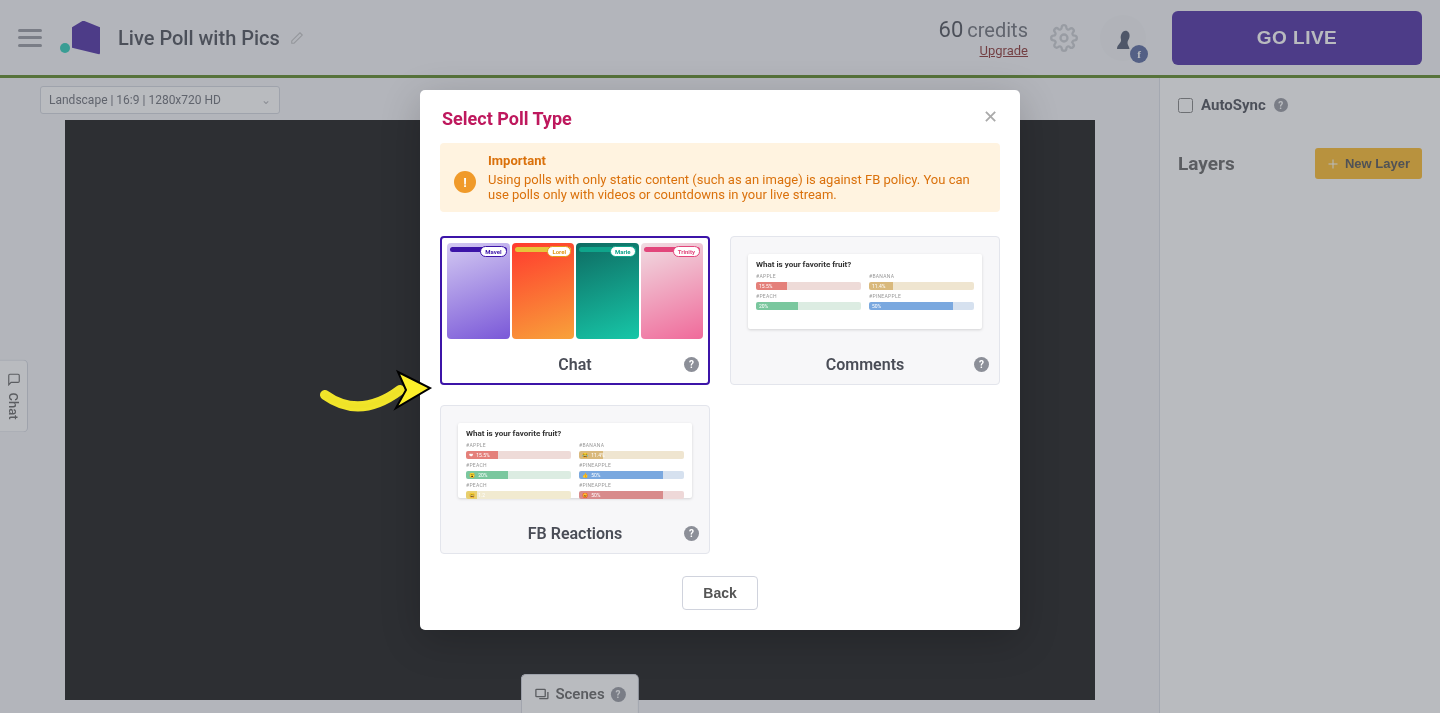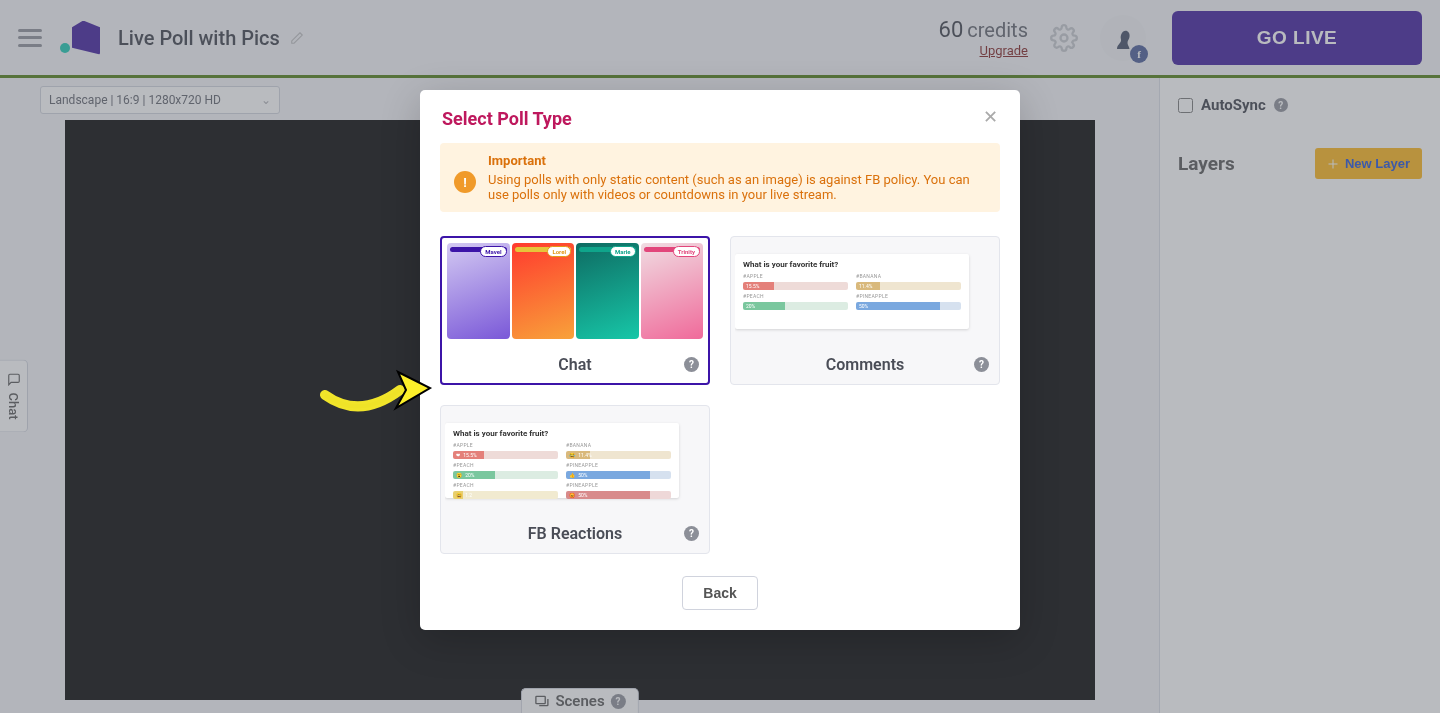--- a/index.html
+++ b/index.html
@@ -88,21 +88,21 @@
   }
   .scenes-bar {
     position: absolute;
     left: 50%; transform: translateX(-50%);
     bottom: 0;
     display: flex; align-items: center; gap: 6px;
     background: #fff;
     border: 1px solid #d0d3dd;
     border-bottom: none;
     border-radius: 5px 5px 0 0;
-    padding: 3px 12px;
+    padding: 10px 12px;
     font-size: 15px; font-weight: 600; color: #555;
   }
   .scenes-bar .qmark, .layers-title .qmark {
     display: inline-flex; align-items: center; justify-content: center;
     width: 15px; height: 15px;
     border-radius: 50%;
     background: #8c8f98; color: #fff;
     font-size: 10px; font-weight: 700;
   }
 
@@ -125,21 +125,21 @@
     width: 280px;
     background: #fff;
     padding: 18px;
   }
   .autosync { display: flex; align-items: center; gap: 8px; font-weight: 700; font-size: 15px; color: #3a3d47; }
   .autosync input { width: 15px; height: 15px; }
   .layers-title { display: flex; justify-content: space-between; align-items: center; margin-top: 34px; }
   .layers-title span:first-child { font-size: 19px; font-weight: 700; color: #555; }
   .new-layer-btn {
     background: #fdb515;
-    color: #1d4ed8;
+    color: #404040;
     border: none;
     border-radius: 3px;
     font-size: 13px; font-weight: 700;
     padding: 8px 12px;
     display: flex; align-items: center; gap: 6px;
     cursor: pointer;
   }
 
   
   .overlay {
@@ -195,21 +195,21 @@
     border: 1px solid #e3e5ec;
     border-radius: 4px;
     padding: 4px 4px 10px 4px;
     cursor: pointer;
     position: relative;
   }
   .poll-card.selected { border: 2px solid #3c14a8; background: #fff; padding: 3px 3px 9px 3px; }
   .poll-card .preview {
     height: 100px;
     border-radius: 2px;
-    display: flex; align-items: center; justify-content: flex-start;
+    display: flex; align-items: center; justify-content: center;
     overflow: hidden;
   }
   .poll-card .name-row {
     display: flex; align-items: center; justify-content: center;
     position: relative;
     margin-top: 14px;
   }
   .poll-card .name { font-size: 16px; font-weight: 600; color: #4a4d57; }
   .poll-card .qmark {
     position: absolute; right: 6px;

